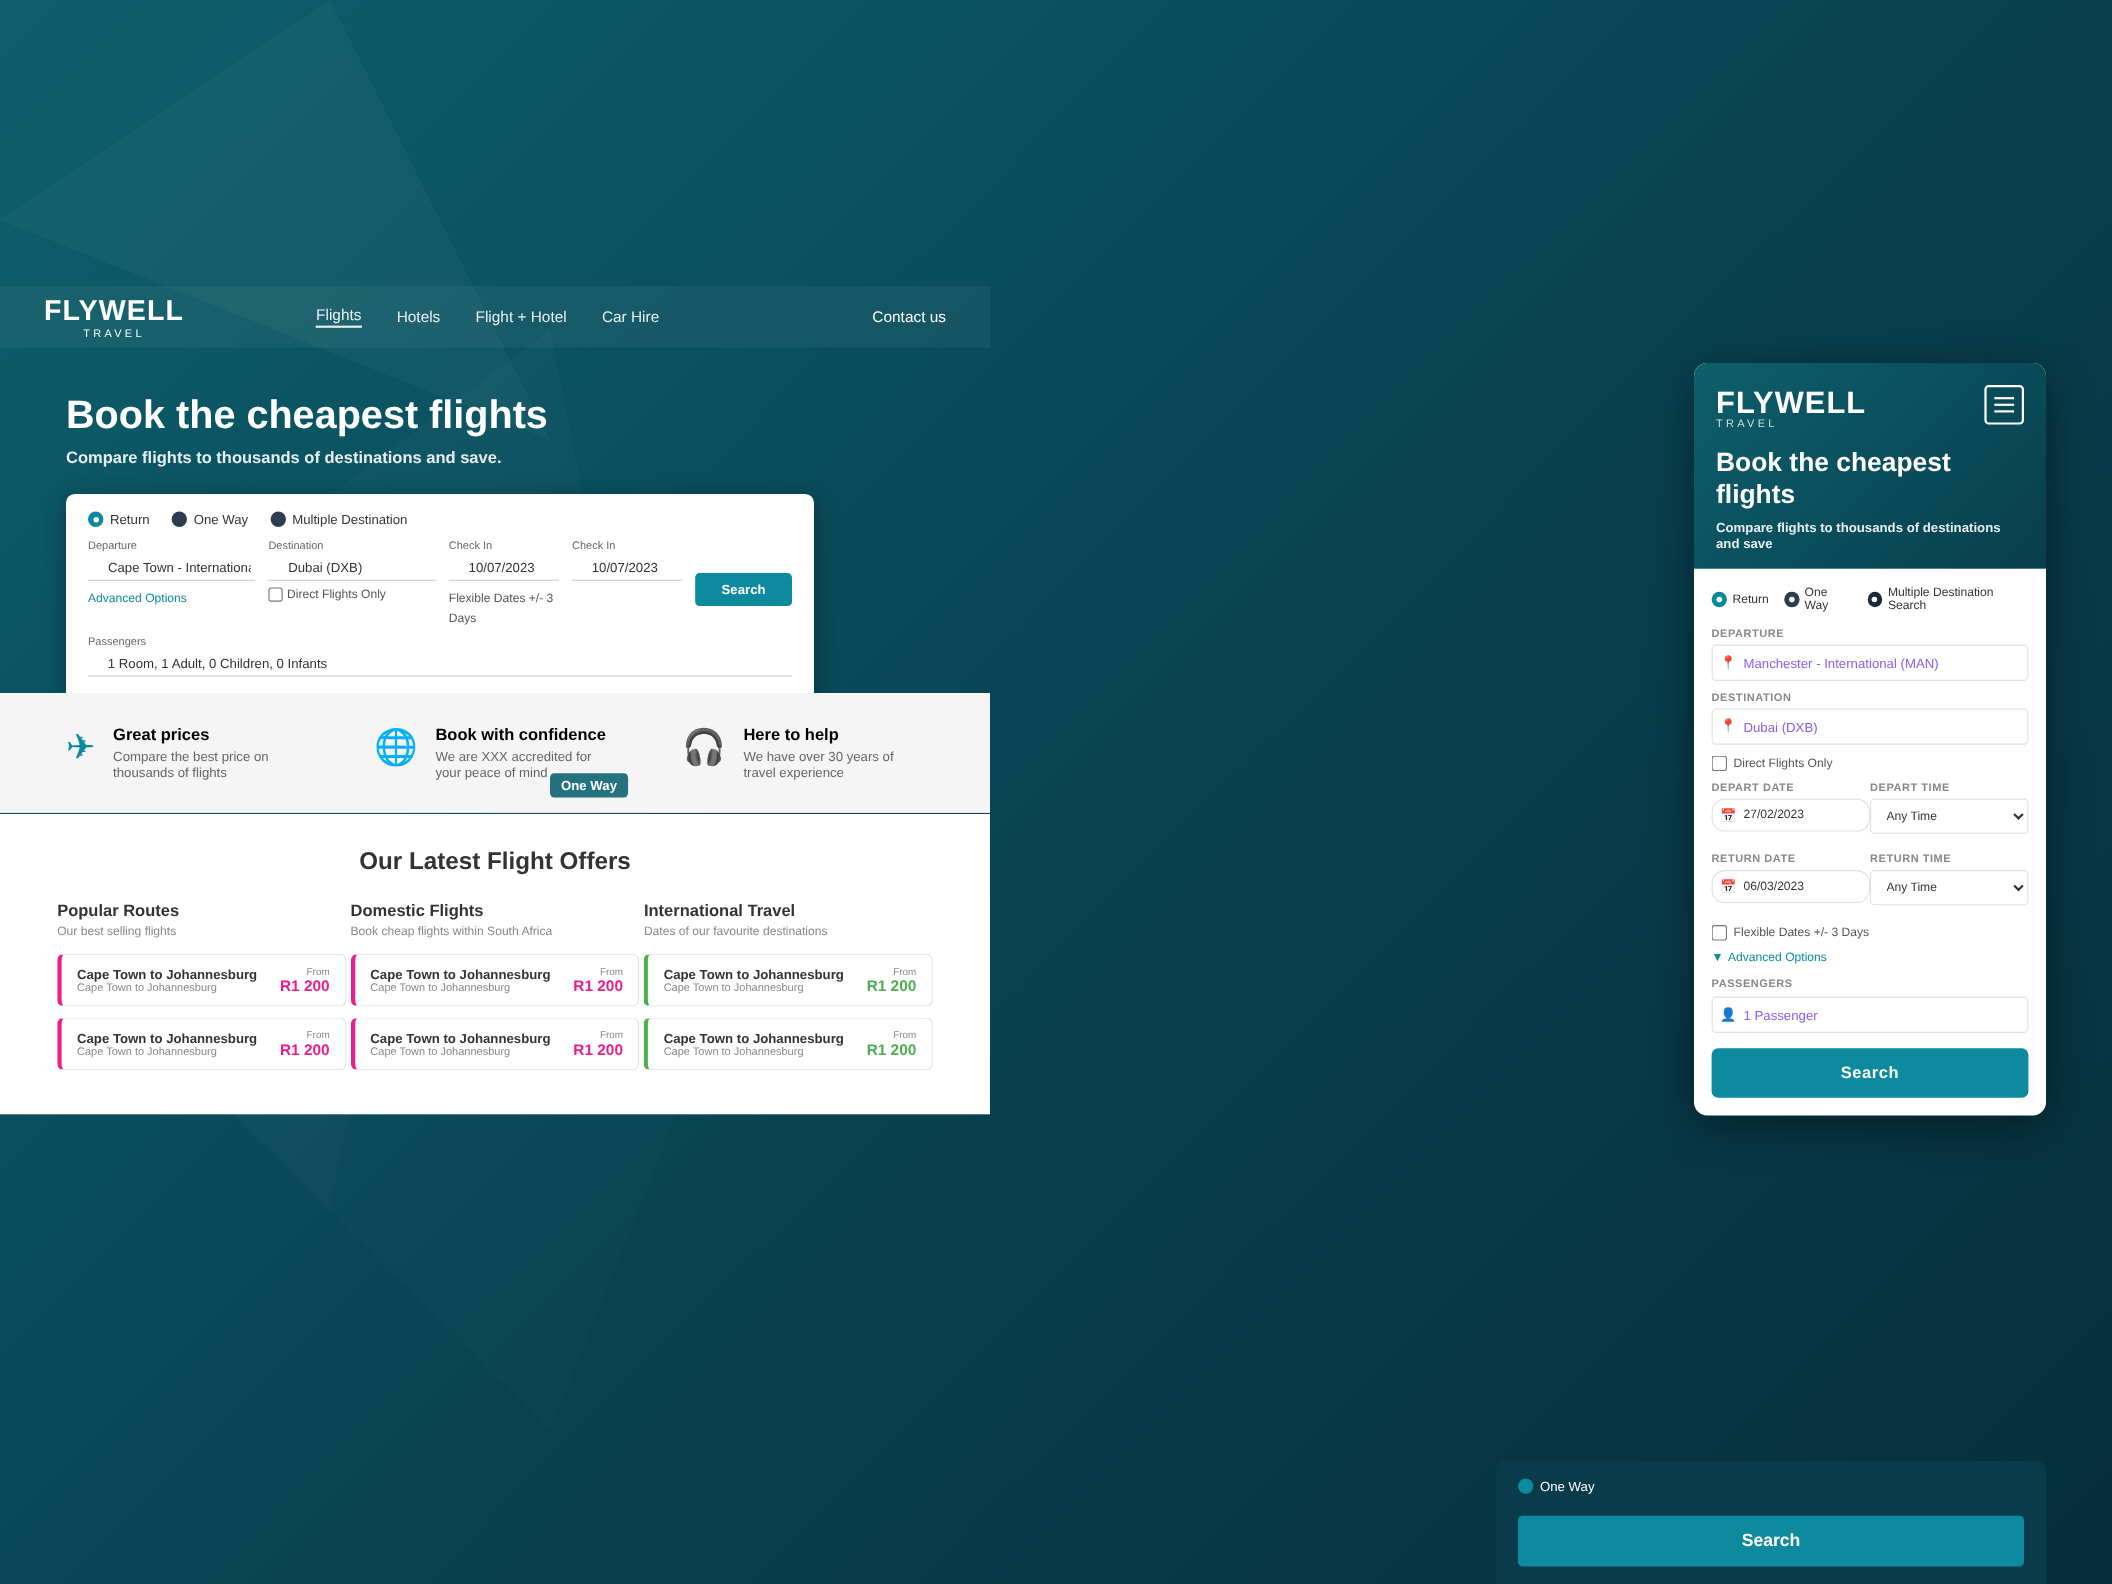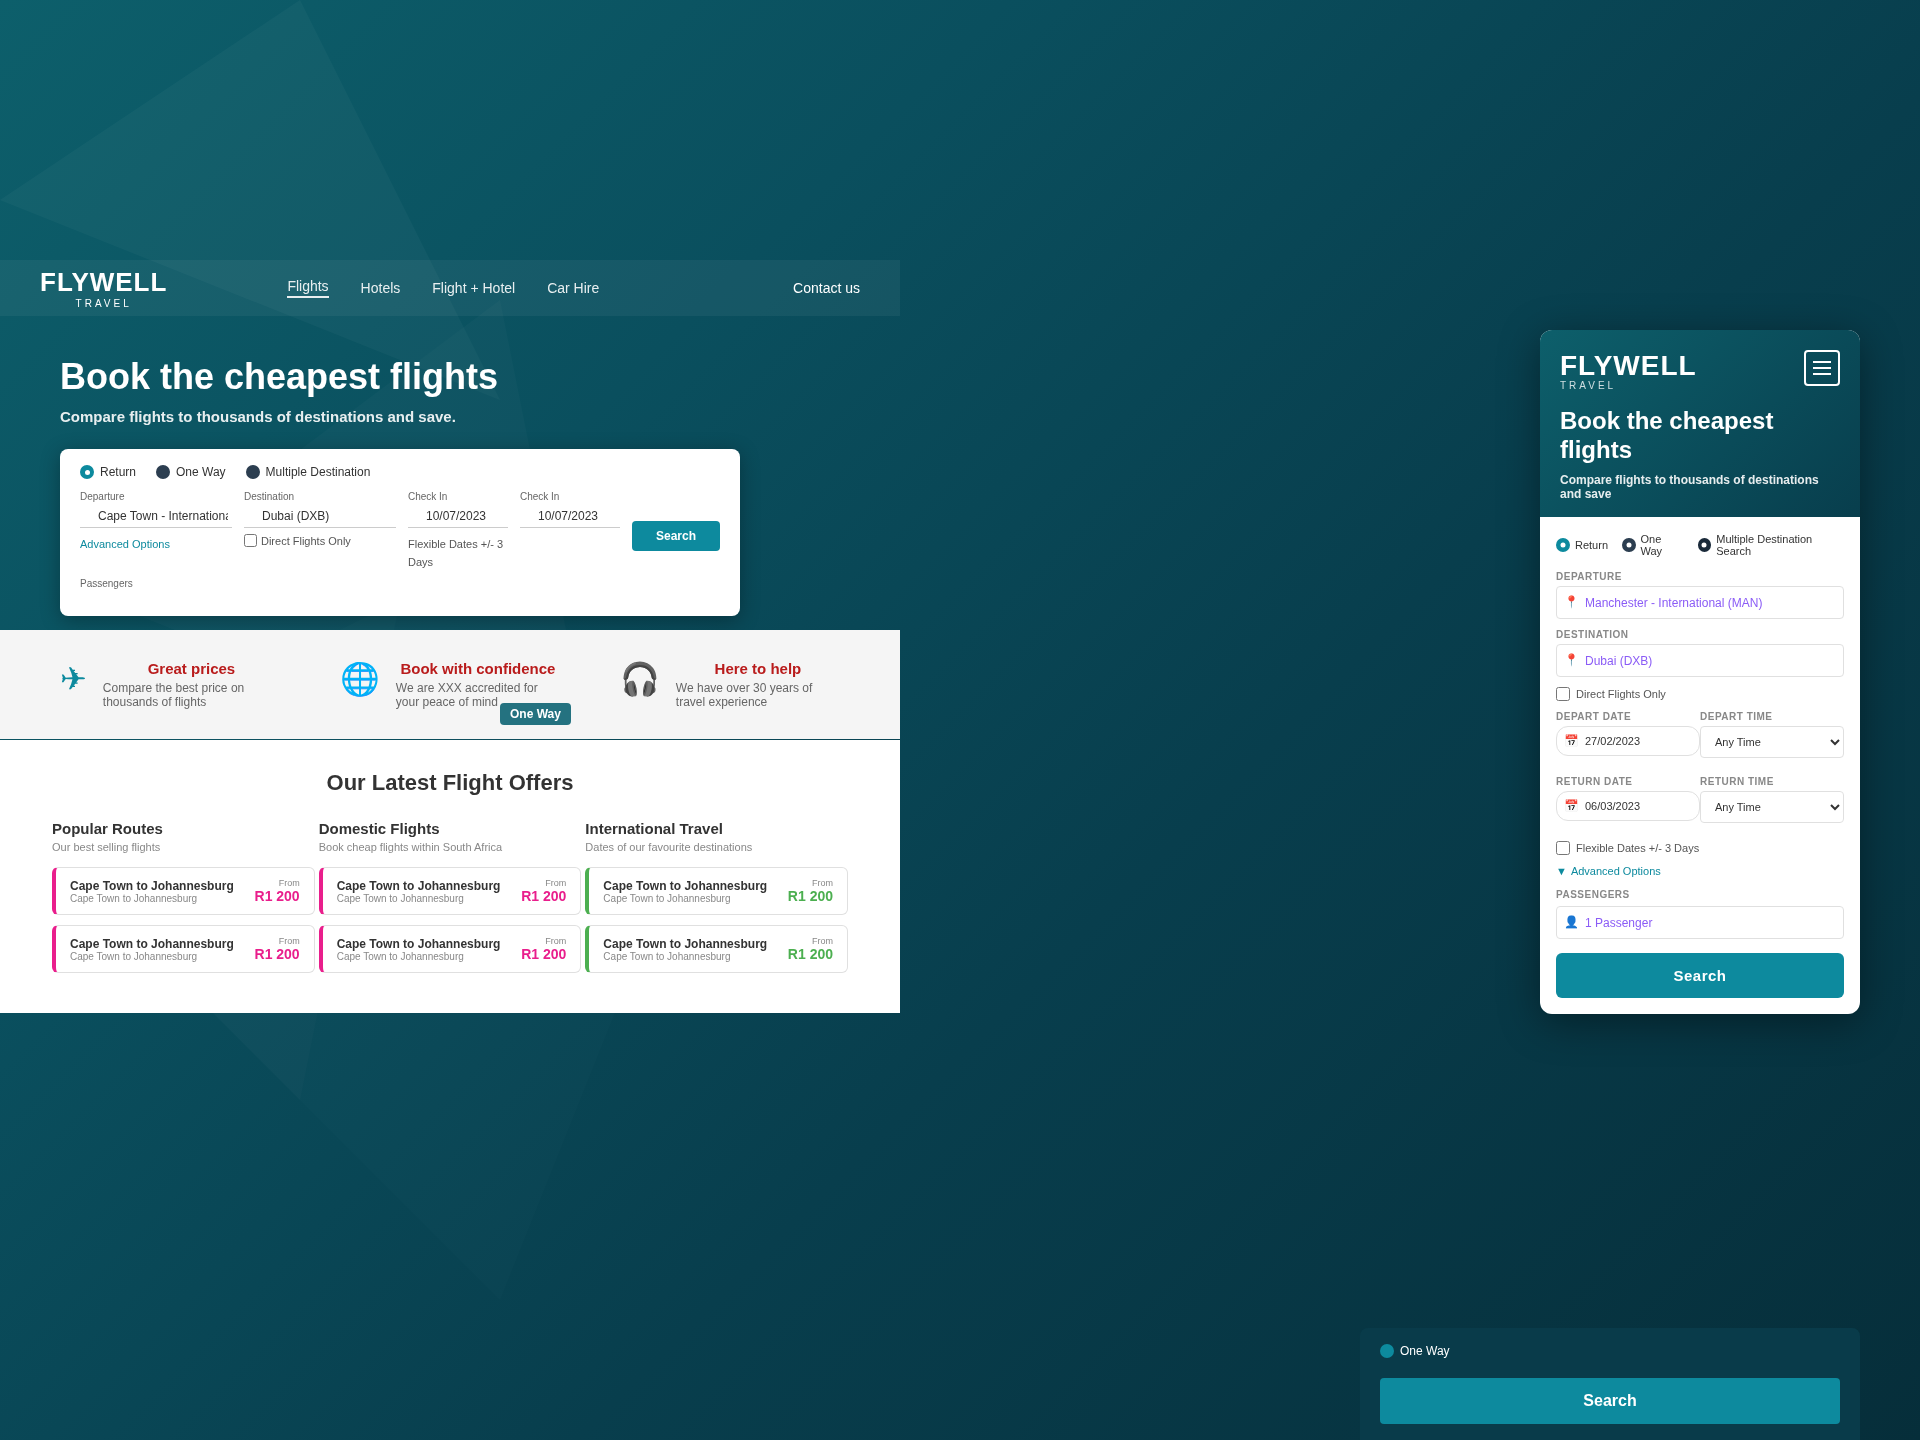--- a/index.html
+++ b/index.html
@@ -209,23 +209,22 @@
       flex: 1;
     }
     .feature-icon {
       color: #0d8a9e;
       font-size: 32px;
       flex-shrink: 0;
     }
     .feature-title {
       font-size: 15px;
       font-weight: 700;
-      color: #b91c1c;
+      color: #000000;
       margin-bottom: 4px;
-      text-align: center;
     }
     .feature-desc {
       font-size: 12px;
       color: #666;
     }
 
     
     .offers-section {
       position: absolute;
       top: 740px;
@@ -657,20 +656,24 @@
           <div class="input-wrapper">
             <span class="input-icon">📅</span>
             <input class="form-input" type="text" value="10/07/2023" style="padding-left: 18px; border-top: none; border-right: none; border-left: none; border-image: initial; border-bottom: 1px solid rgb(204, 204, 204); width: 100%;">
           </div>
         </div>
         <button class="search-btn-desktop" style="align-self:center;margin-top:10px">Search</button>
       </div>
       <div class="form-row">
         <div class="form-group">
           <div class="form-label">Passengers</div>
+          <div class="input-wrapper">
+            <span class="input-icon">📍</span>
+            <input class="form-input" type="text" value="1 Room, 1 Adult, 0 Children, 0 Infants" style="padding-left: 18px; border-top: none; border-right: none; border-left: none; border-image: initial; border-bottom: 1px solid rgb(204, 204, 204); width: 100%;">
+          </div>
         </div>
       </div>
     </div>
   </div>
 
   <div class="features-strip">
     <div class="feature-item">
       <span class="feature-icon">✈</span>
       <div>
         <div class="feature-title">Great prices</div>

